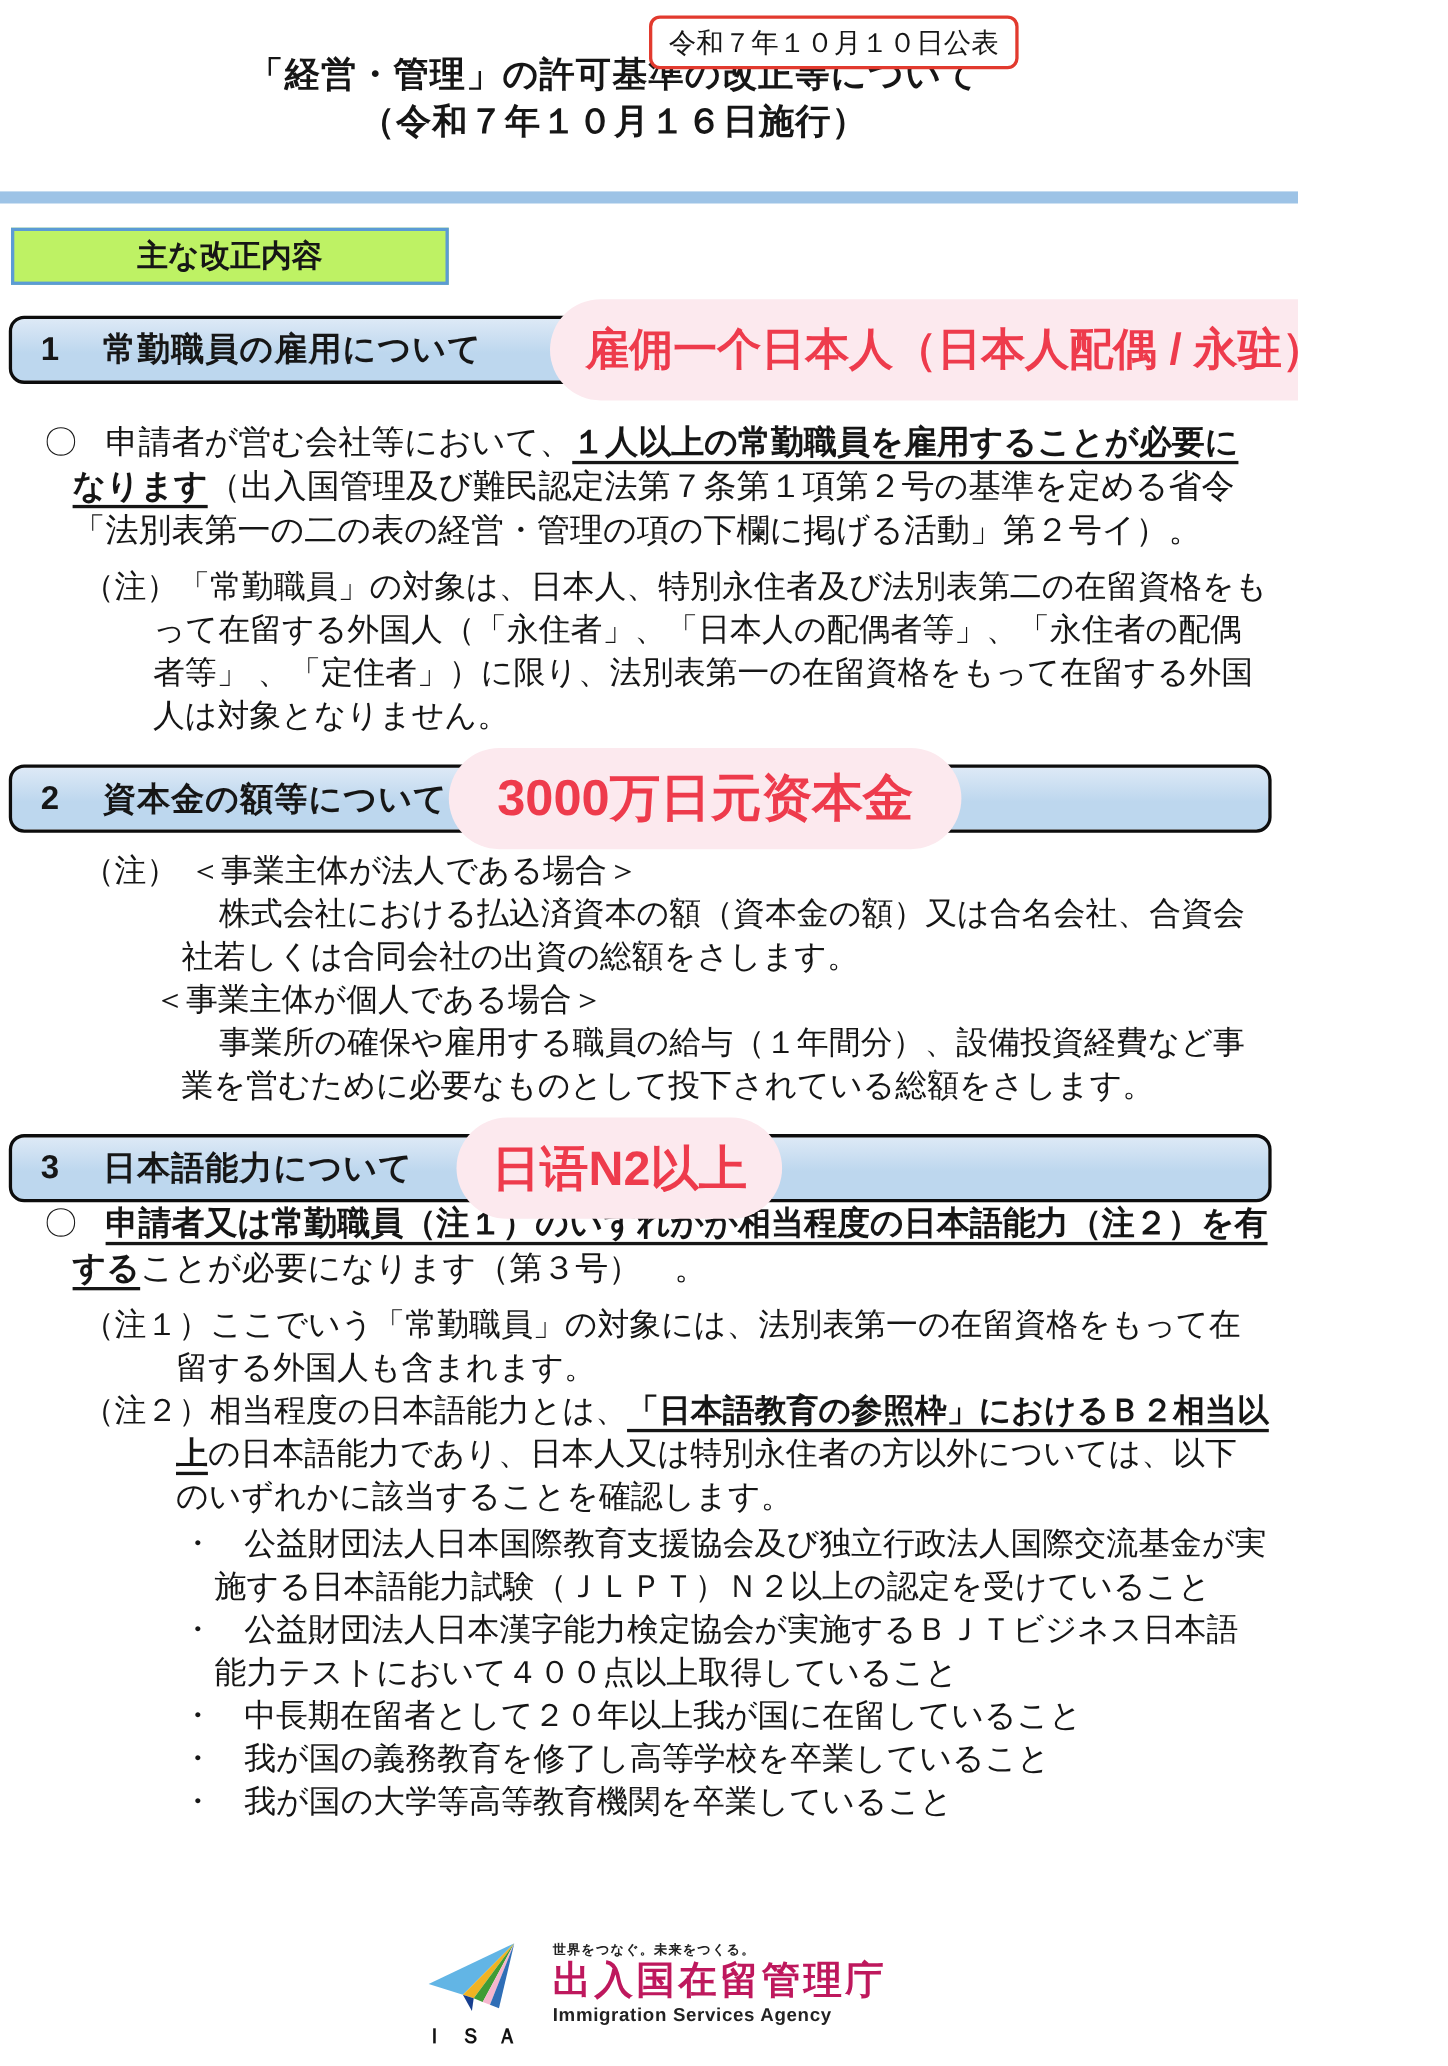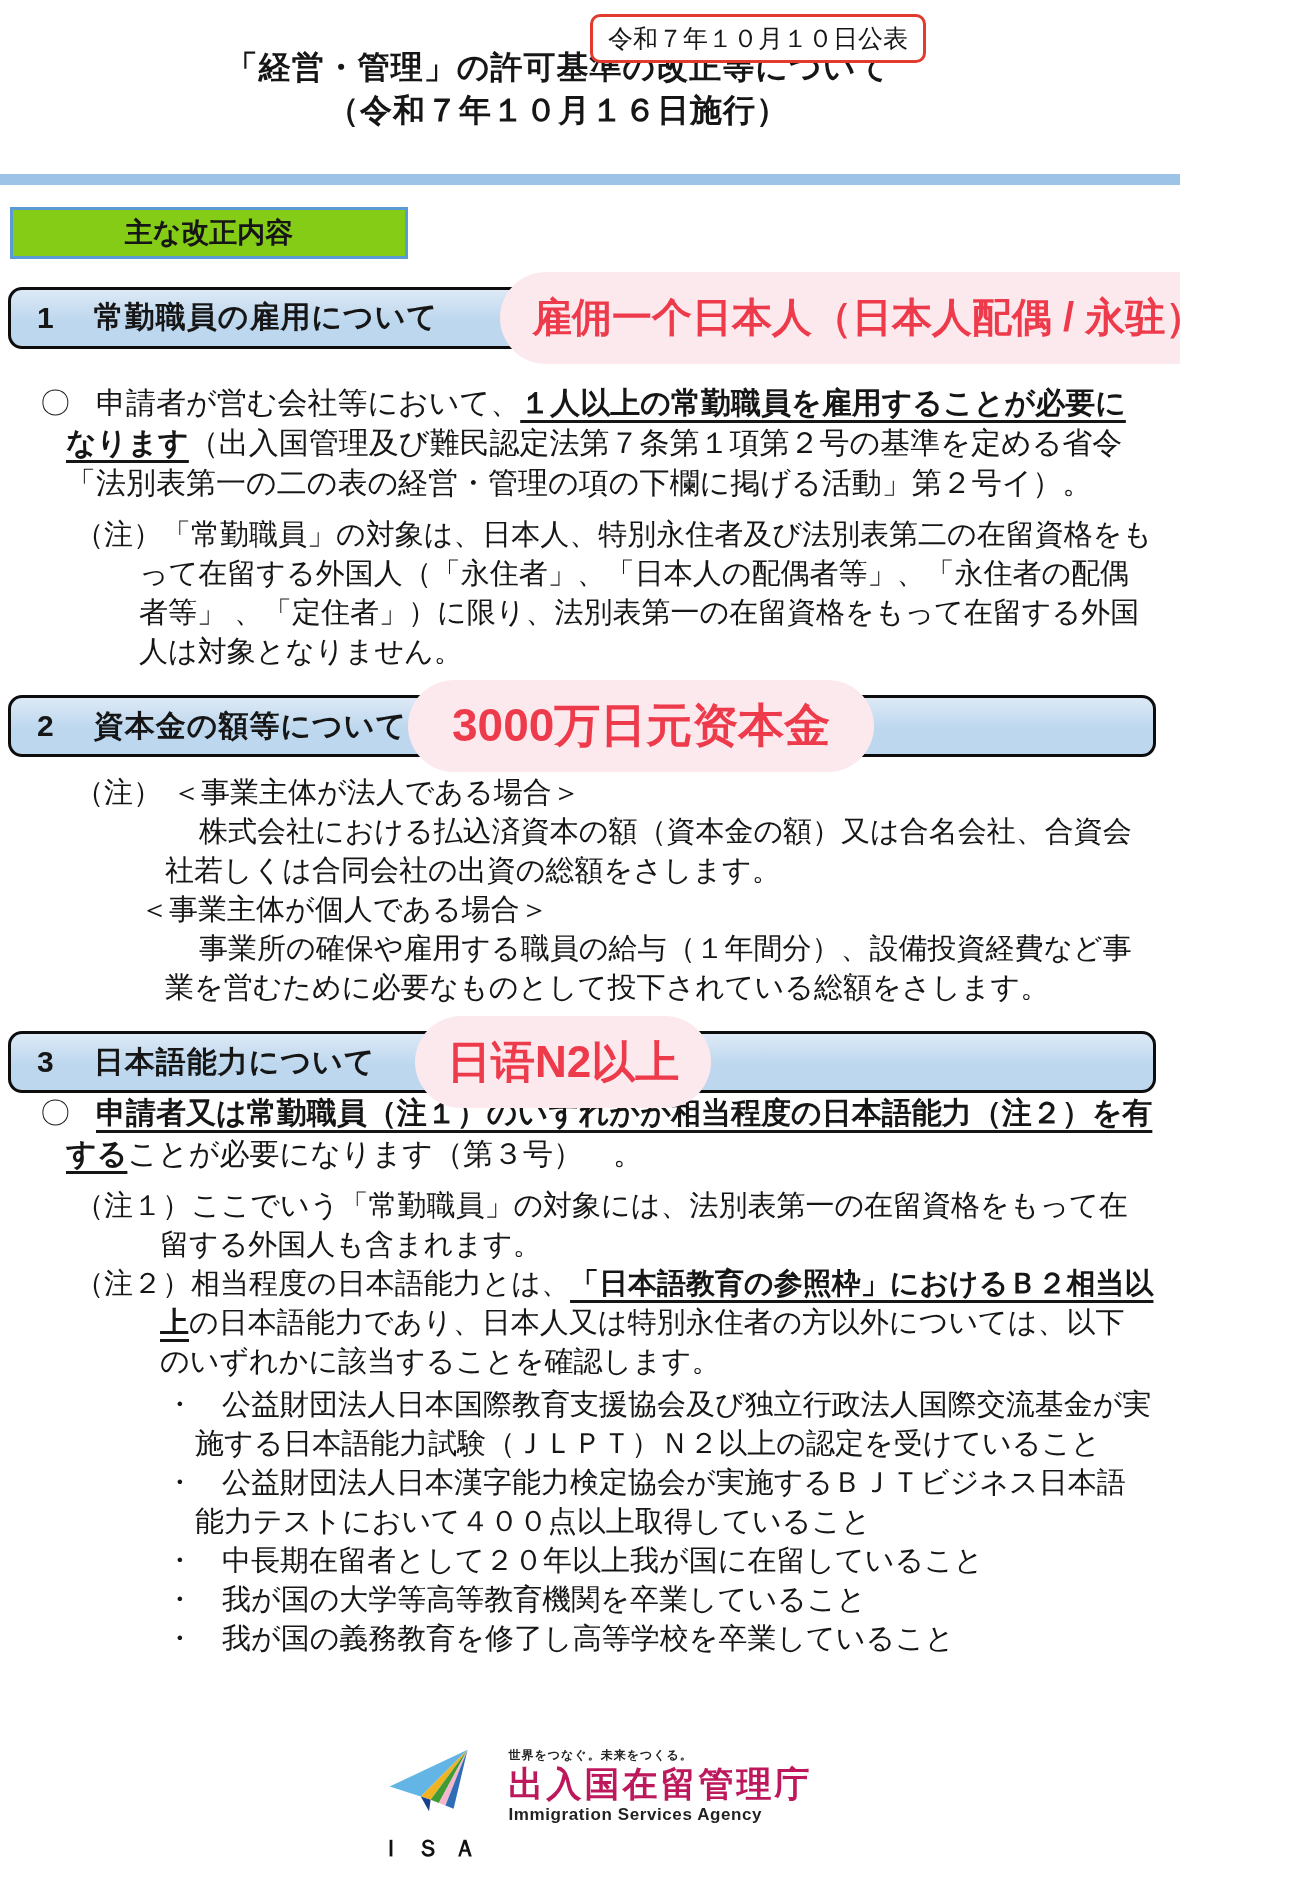--- a/index.html
+++ b/index.html
@@ -12,21 +12,21 @@
 
   
   .title-wrap{padding-top:46px;width:1116px;text-align:center;}
   .title-line{font-size:32px;font-weight:700;line-height:1.34;letter-spacing:1px;}
 
   
   .rule{margin-top:42px;height:11px;width:100%;background:var(--rule-blue,#9dc3e6);}
 
   
   .summary-box{margin:22px 0 0 10px;width:392px;height:46px;border:3px solid var(--box-border-blue,#5b9bd5);
-               display:flex;align-items:center;justify-content:center;font-size:28px;font-weight:700;background:#84cc16;}
+               display:flex;align-items:center;justify-content:center;font-size:28px;font-weight:700;background:#bef264;}
 
   
   .bar-wrap{position:relative;margin:0 24px 0 8px;}
   .bar{height:56px;background:linear-gradient(#dde9f6,var(--bar-fill-blue,#bdd7ee) 55%);
        border:3px solid #0d0d0d;border-radius:14px;display:flex;align-items:center;padding-left:26px;}
   .bar .num{font-size:30px;font-weight:700;margin-right:40px;}
   .bar .head{font-size:30px;font-weight:700;letter-spacing:1px;}
 
   
   .pill{position:absolute;top:50%;transform:translateY(-50%);height:92px;border-radius:46px;
@@ -55,21 +55,21 @@
 
   
   .bullets{margin:4px 26px 0 165px;padding:0;list-style:none;font-size:29px;line-height:1.345;}
   .bullets li{padding-left:30px;text-indent:-30px;}
   .bullets .bm{margin-right:28px;}
 
   
   .footer{position:absolute;left:0;right:0;bottom:14px;display:flex;justify-content:center;}
   .logo-block{display:flex;align-items:flex-start;}
   .plane-col{display:flex;flex-direction:column;align-items:center;margin-right:18px;}
-  .isa{font-size:23px;font-weight:600;letter-spacing:14px;margin-top:20px;margin-left:12px;color:#111;}
+  .isa{font-size:19px;font-weight:600;letter-spacing:14px;margin-top:8px;margin-left:12px;color:#111;}
   .agency-col{display:flex;flex-direction:column;align-items:flex-start;}
   .tagline{font-size:12px;font-weight:700;letter-spacing:1px;color:#222;}
   .agency-ja{font-size:35px;font-weight:600;letter-spacing:3px;line-height:1.15;color:#be185d;}
   .agency-en{font-size:17px;font-weight:700;letter-spacing:0.6px;margin-top:1px;color:#222;}
 </style>
 </head>
 <body>
 
 <div class="page">
 
@@ -130,22 +130,22 @@
         <span>日语N2以上</span>
       </div>
     </div>
     <p class="para mt-para3"><span class="marker">〇</span><span class="em">申請者又は常勤職員（注１）のいずれかが相当程度の日本語能力（注２）を有する</span><span>ことが必要になります（第３号）　。</span></p>
     <p class="note4"><span>（注１）</span><span>ここでいう「常勤職員」の対象には、法別表第一の在留資格をもって在留する外国人も含まれます。</span></p>
     <p class="note4" style="margin-top:0;"><span>（注２）</span><span>相当程度の日本語能力とは、</span><span class="em">「日本語教育の参照枠」におけるＢ２相当以上</span><span>の日本語能力であり、日本人又は特別永住者の方以外については、以下のいずれかに該当することを確認します。</span></p>
     <ul class="bullets">
       <li><span class="bm">・</span><span>公益財団法人日本国際教育支援協会及び独立行政法人国際交流基金が実施する日本語能力試験（ＪＬＰＴ）Ｎ２以上の認定を受けていること</span></li>
       <li><span class="bm">・</span><span>公益財団法人日本漢字能力検定協会が実施するＢＪＴビジネス日本語能力テストにおいて４００点以上取得していること</span></li>
       <li><span class="bm">・</span><span>中長期在留者として２０年以上我が国に在留していること</span></li>
+      <li><span class="bm">・</span><span>我が国の義務教育を修了し高等学校を卒業していること</span></li>
       <li><span class="bm">・</span><span>我が国の大学等高等教育機関を卒業していること</span></li>
-      <li><span class="bm">・</span><span>我が国の義務教育を修了し高等学校を卒業していること</span></li>
     </ul>
   </section>
 
   <footer class="footer">
     <div class="logo-block">
       <div class="plane-col">
         <svg width="82" height="66" viewBox="0 0 100 80" aria-hidden="true">
           <polygon points="2,48 97,3 40,60" fill="#62b5e5"></polygon>
           <polygon points="97,3 40,60 52,64" fill="#f0b323"></polygon>
           <polygon points="97,3 52,64 62,68" fill="#3f9c35"></polygon>

